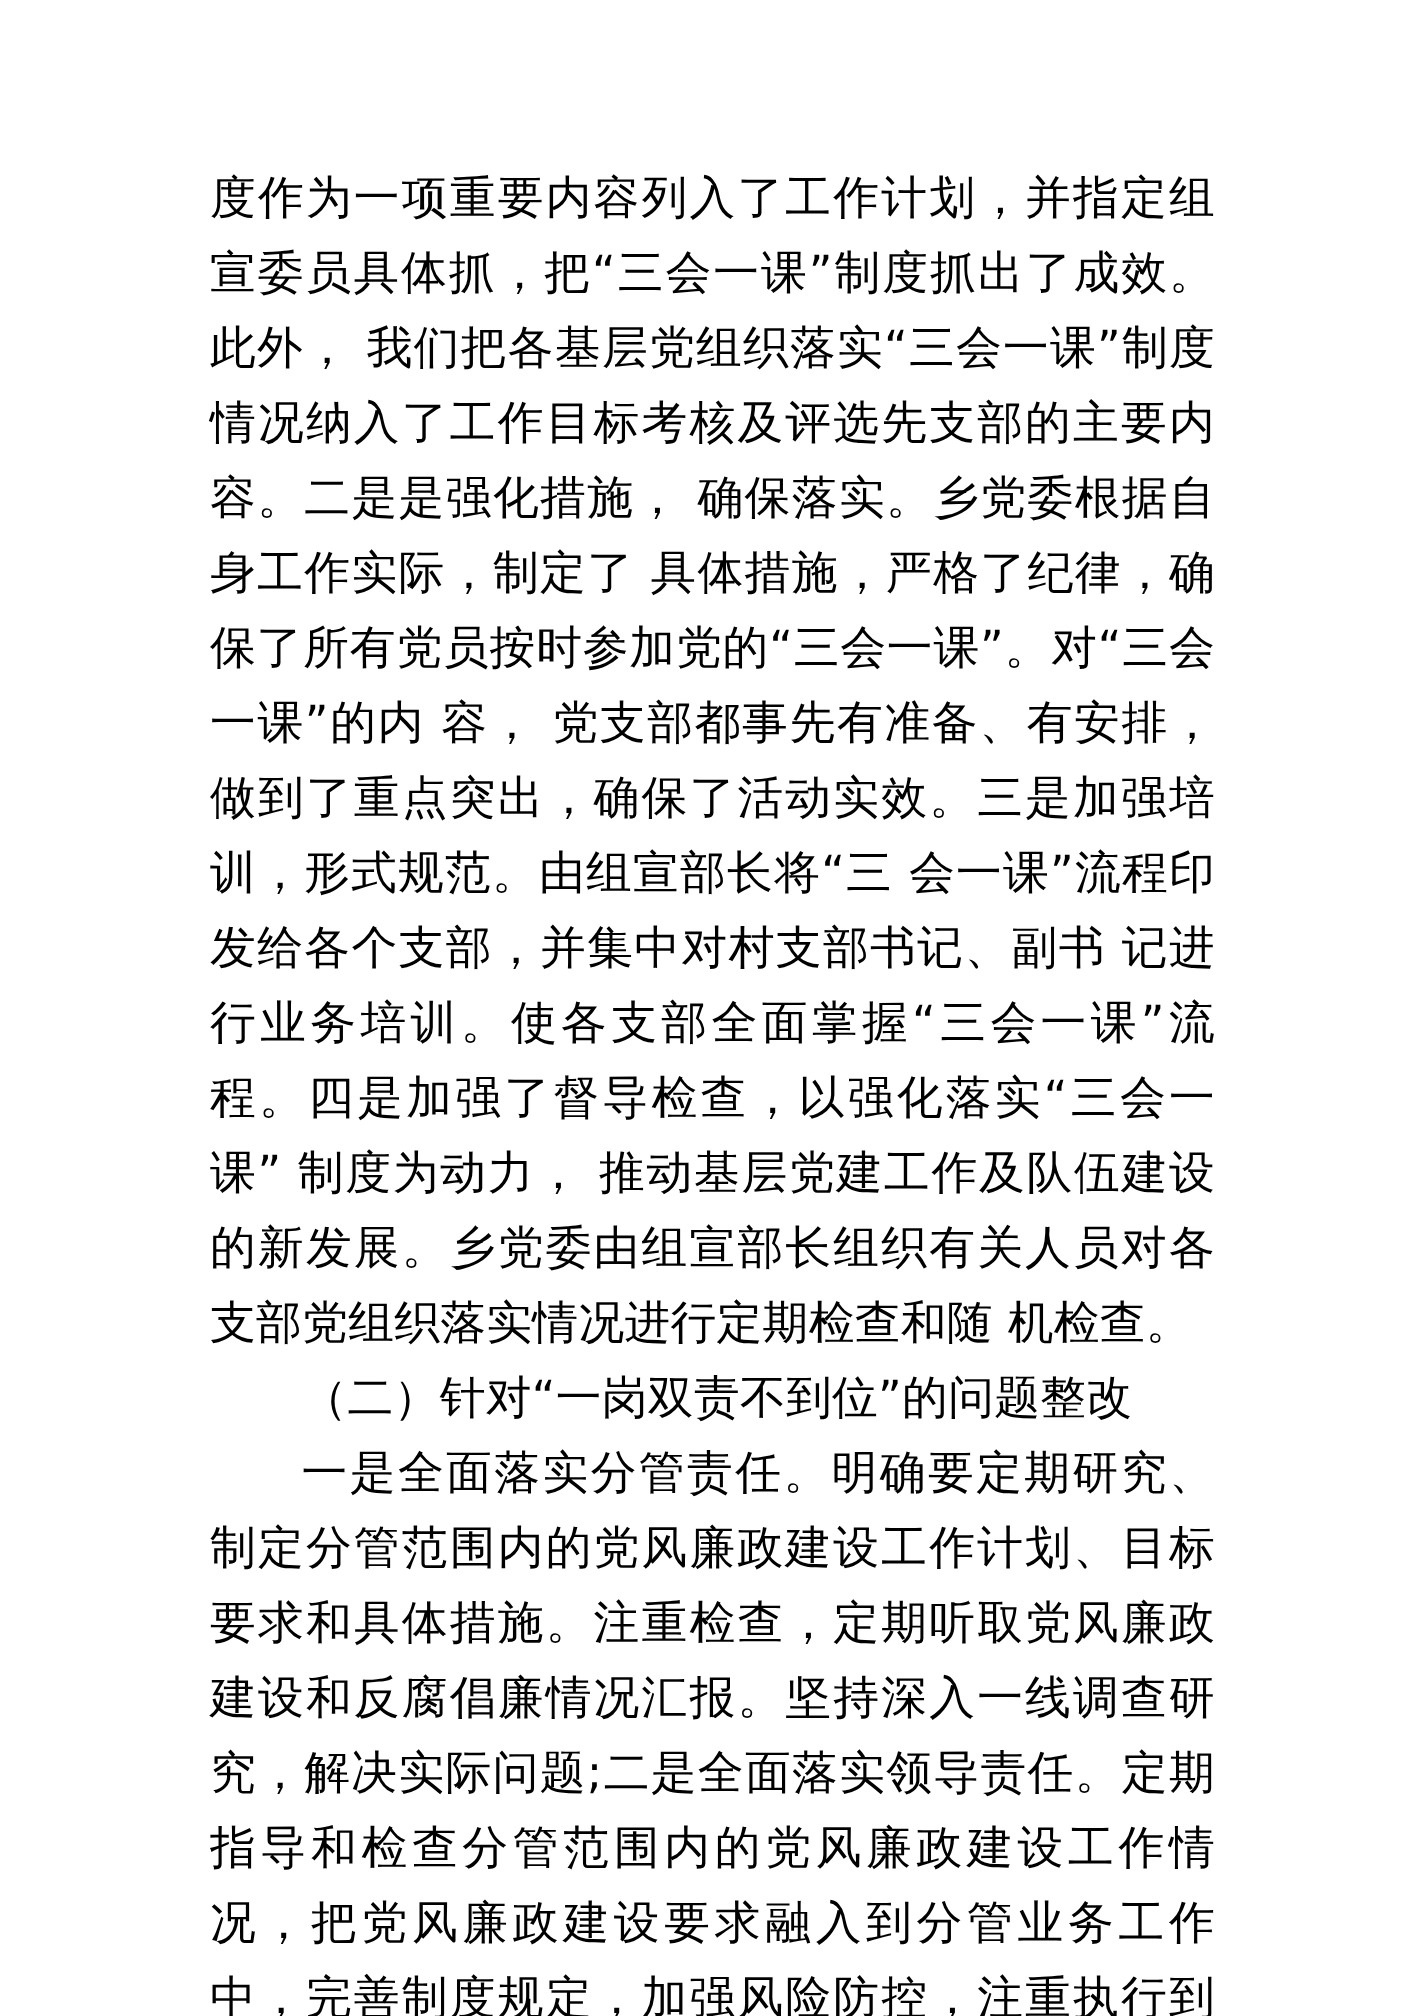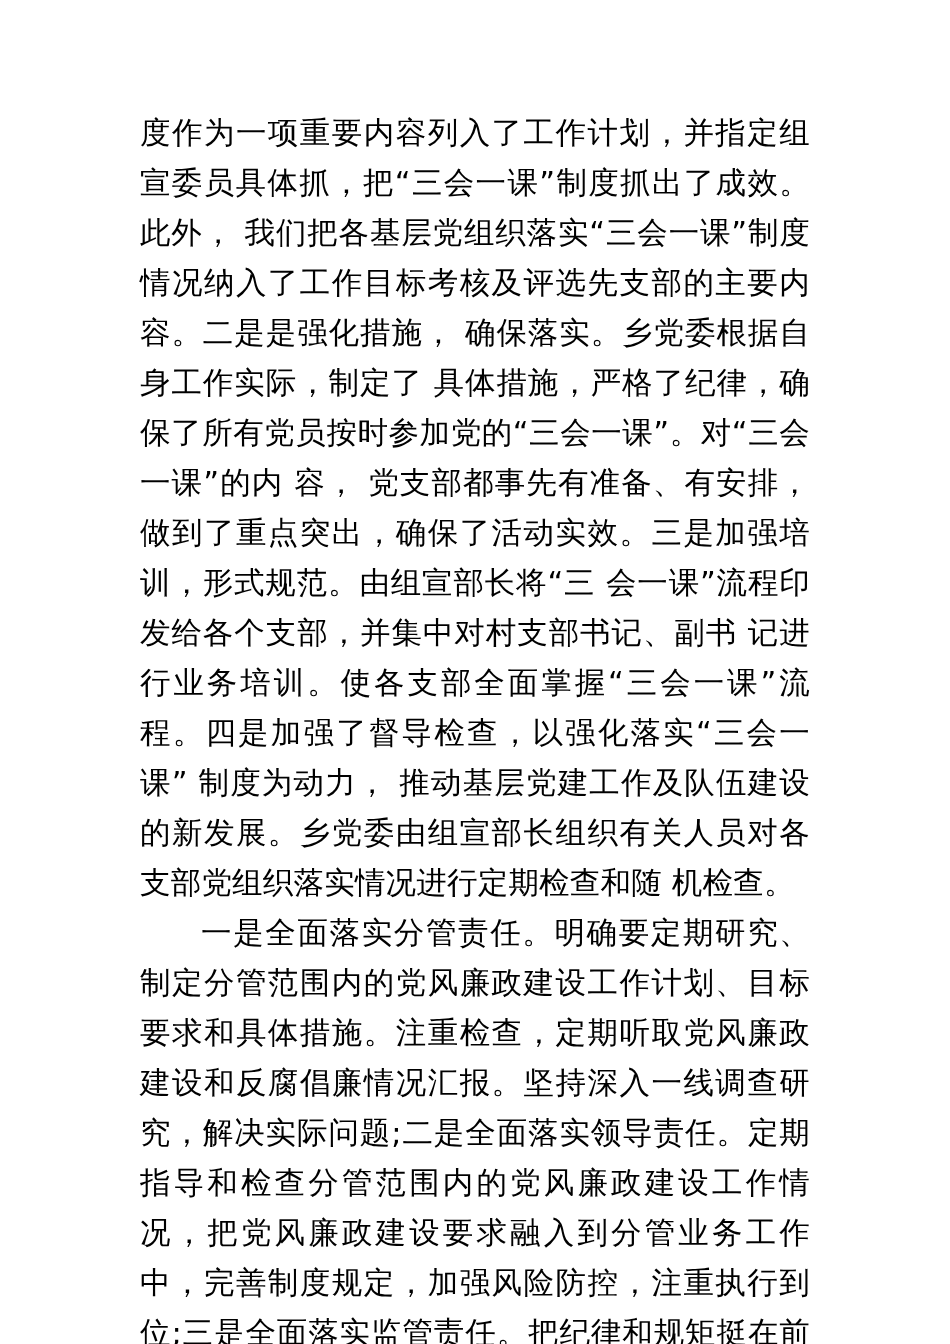--- a/index.html
+++ b/index.html
@@ -39,15 +39,16 @@
   .para + .para {
     margin-top: 0;
   }
 </style>
 </head>
 <body>
 
 <div class="page">
   <div class="doc-body">
     <p class="para">度作为一项重要内容列入了工作计划，并指定组宣委员具体抓，把“三会一课”制度抓出了成效。此外， 我们把各基层党组织落实“三会一课”制度情况纳入了工作目标考核及评选先支部的主要内容。二是是强化措施， 确保落实。乡党委根据自身工作实际，制定了 具体措施，严格了纪律，确保了所有党员按时参加党的“三会一课”。对“三会一课”的内 容， 党支部都事先有准备、有安排， 做到了重点突出，确保了活动实效。三是加强培训，形式规范。由组宣部长将“三 会一课”流程印发给各个支部，并集中对村支部书记、副书 记进行业务培训。使各支部全面掌握“三会一课”流程。四是加强了督导检查，以强化落实“三会一课” 制度为动力， 推动基层党建工作及队伍建设的新发展。乡党委由组宣部长组织有关人员对各支部党组织落实情况进行定期检查和随 机检查。</p>
+    <p class="para indent-2">（二）针对“一岗双责不到位”的问题整改</p>
     <p class="para indent-2">一是全面落实分管责任。明确要定期研究、制定分管范围内的党风廉政建设工作计划、目标要求和具体措施。注重检查，定期听取党风廉政建设和反腐倡廉情况汇报。坚持深入一线调查研究，解决实际问题;二是全面落实领导责任。定期指导和检查分管范围内的党风廉政建设工作情况，把党风廉政建设要求融入到分管业务工作中，完善制度规定，加强风险防控，注重执行到位;三是全面落实监管责任。把纪律和规矩挺在前面，把握运用监督执纪“四种形态”，针对党员的苗头性、倾向性问题,及时开展提醒约谈。注重源头治理，加</p>
   </div>
 </div>
 
 </body></html>

